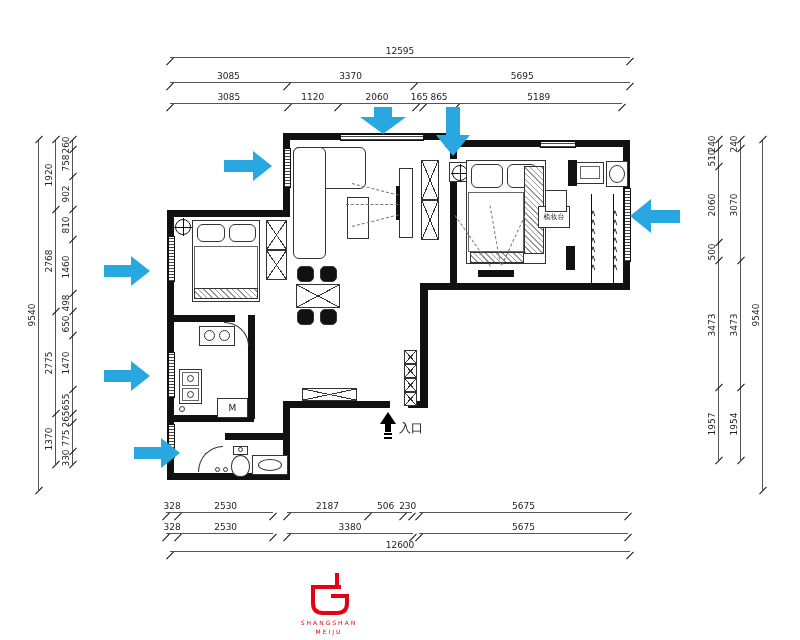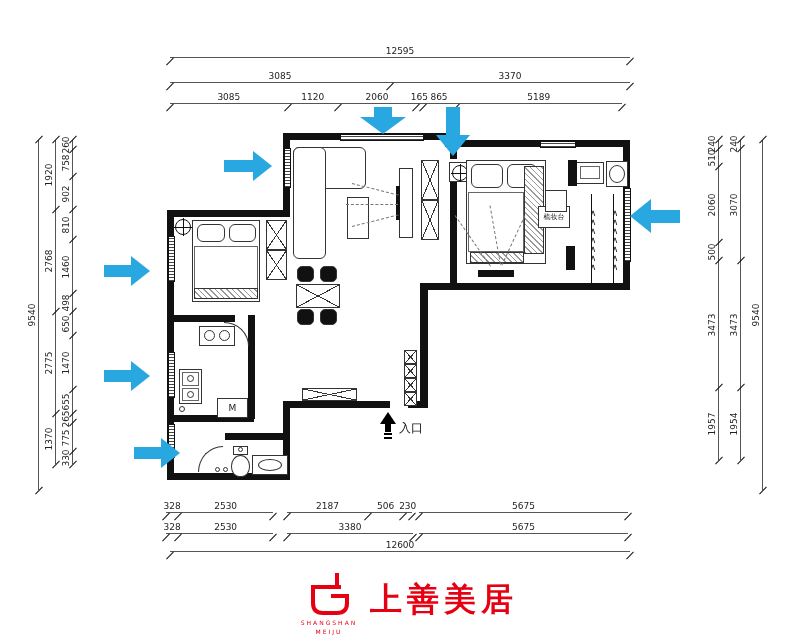--- a/index.html
+++ b/index.html
@@ -71,20 +71,23 @@
         <span class="dlab">12595</span>
       </div>
     </div>
   <div class="dim-chain dc-h" style="left:170px;top:70px;width:460px;">
       <div class="seg" style="flex-grow: 3085;">
         <span class="dlab">3085</span>
       </div>
       <div class="seg" style="flex-grow: 3370;">
         <span class="dlab">3370</span>
       </div>
+      <div class="seg" style="flex-grow: 5695;">
+        <span class="dlab">5695</span>
+      </div>
     </div>
   <div class="dim-chain dc-h" style="left:170px;top:91px;width:452px;">
       <div class="seg" style="flex-grow: 3085;">
         <span class="dlab">3085</span>
       </div>
       <div class="seg" style="flex-grow: 1310;">
         <span class="dlab">1120</span>
       </div>
       <div class="seg" style="flex-grow: 2060;">
         <span class="dlab">2060</span>
@@ -385,15 +388,14 @@
     <div class="bstem" style="width:29px;height:13px;"></div>
   </div>
 
   <svg style="position:absolute;left:303px;top:570px;" width="52" height="46" viewBox="0 0 52 46">
     <path d="M34 3 V17" fill="none" stroke="#e60012" stroke-width="4"></path>
     <path d="M8 17 H38" fill="none" stroke="#e60012" stroke-width="4"></path>
     <path d="M10 17 V33 Q10 43 20 43 H34 Q44 43 44 33 V26 H28" fill="none" stroke="#e60012" stroke-width="4"></path>
   </svg>
   <div class="logo-en" style="left:300px;top:618px;width:58px;"><span>SHANGSHAN</span>
 <span>MEIJU</span></div>
-  <div class="logo-cn" style="left:370px;top:578px;">上善美居</div>
 
 </div>
 
 </body></html>

